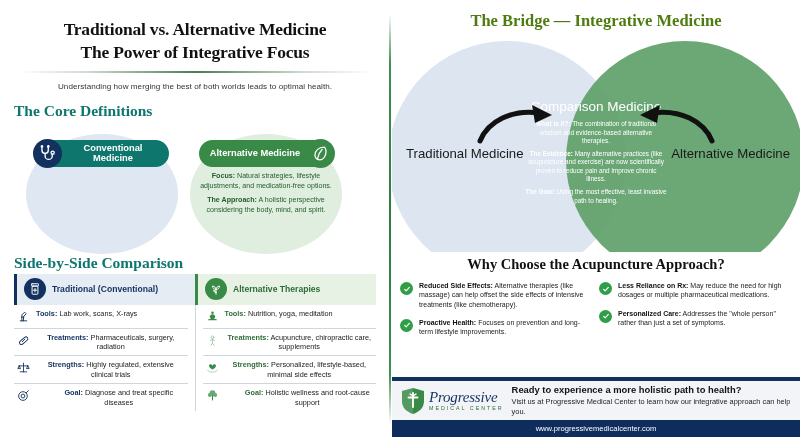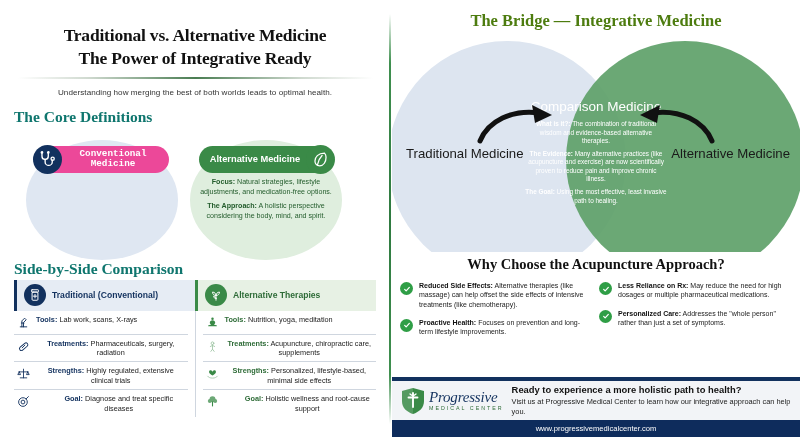--- a/index.html
+++ b/index.html
@@ -16,21 +16,21 @@
     padding: 0 14px;
   }
   .vdivider {
     position: absolute; left: 389px; top: 14px; width: 2px; height: 410px;
     background: linear-gradient(180deg,#ffffff 0%,#3f8f4f 12%,#2f7a40 50%,#3f8f4f 88%,#ffffff 100%);
   }
   .main-title {
     font-family: "Liberation Serif", serif;
     font-weight: bold; color: #111111; text-align: center;
     font-size: 17.5px; line-height: 1.30; letter-spacing: -0.2px;
-    padding-top: 24px;
+    padding-top: 18px;
   }
   .title-rule {
     margin: 7px auto 0; width: 355px; height: 2px;
     background: linear-gradient(90deg,#ffffff 0%,#cfd9cf 20%,#4a7d52 50%,#cfd9cf 80%,#ffffff 100%);
   }
   .subtitle {
     text-align: center; font-size: 8.1px; color: #333333;
     margin-top: 9px; letter-spacing: 0.05px;
   }
   .section-title {
@@ -47,21 +47,21 @@
     display: flex; flex-direction: column; align-items: center;
   }
   .def-circle.blue { left: 12px; background: #dfe7f2; }
   .def-circle.green { left: 176px; background: #dfeede; }
   .pill {
     position: absolute; top: 6px; width: 134px; height: 27px;
     border-radius: 14px; display: flex; align-items: center;
     color: #ffffff; font-size: 9.3px; font-weight: bold; line-height: 1.12;
     text-align: center;
   }
-  .pill.blue { background: #ec4899; left: 9px; padding-left: 28px; padding-right: 6px; font-family: Liberation Mono, monospace; }
+  .pill.blue { background: #0f766e; left: 9px; padding-left: 28px; padding-right: 6px; }
   .pill.green { background: #3a8a47; left: 9px; padding-right: 28px; padding-left: 6px; }
   .pill-txt { flex: 1; }
   .pill-icon {
     position: absolute; top: -1px; width: 29px; height: 29px; border-radius: 50%;
     display: flex; align-items: center; justify-content: center;
   }
   .pill-icon.blue { left: -2px; background: #12315e; }
   .pill-icon.green { right: -2px; background: #3a8a47; }
   .circle-body {
     margin-top: 37px; width: 140px; text-align: center;
@@ -173,21 +173,21 @@
 </style>
 </head>
 <body>
 
 <div class="page">
 
   <div class="left-panel">
 
     <div class="main-title">
       <div>Traditional vs. Alternative Medicine</div>
-      <div>The Power of Integrative Ready</div>
+      <div>The Power of Integrative Focus</div>
     </div>
     <div class="title-rule"></div>
     <div class="subtitle">Understanding how merging the best of both worlds leads to optimal health.</div>
 
     <div class="section-title">The Core Definitions</div>
 
     <div class="circles">
 
       <div class="def-circle blue">
         <div class="pill blue">

